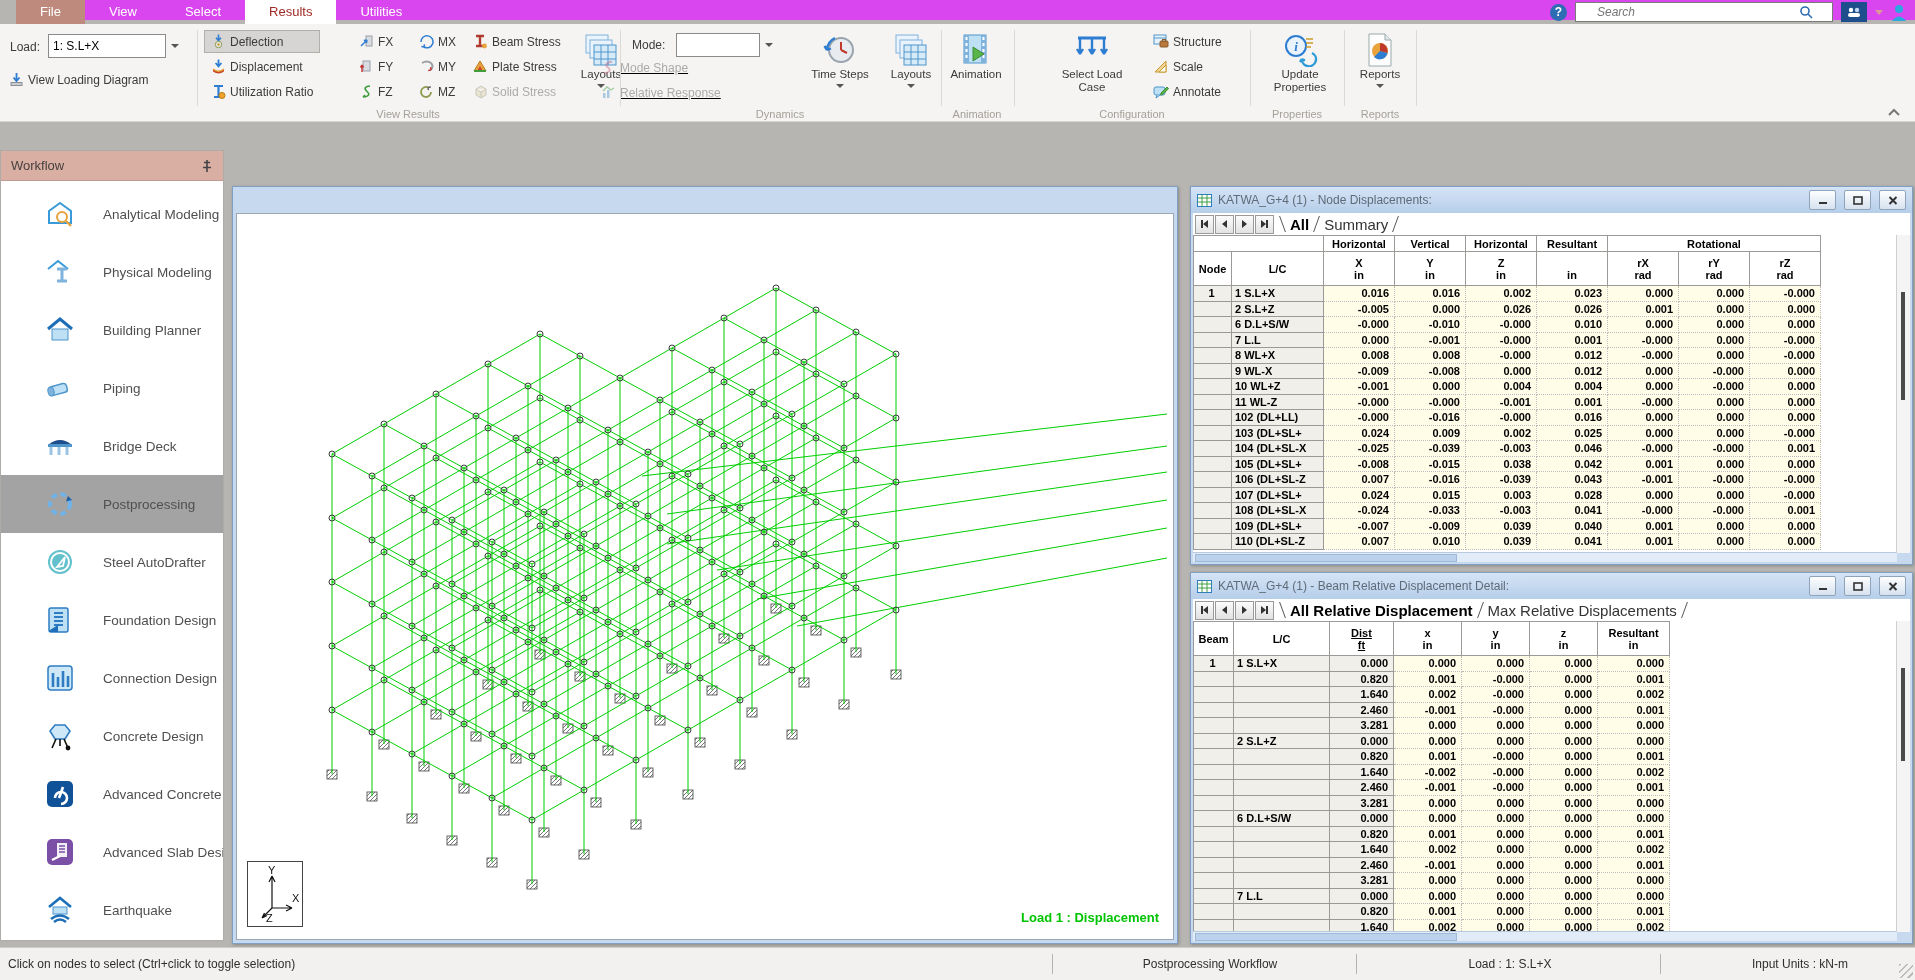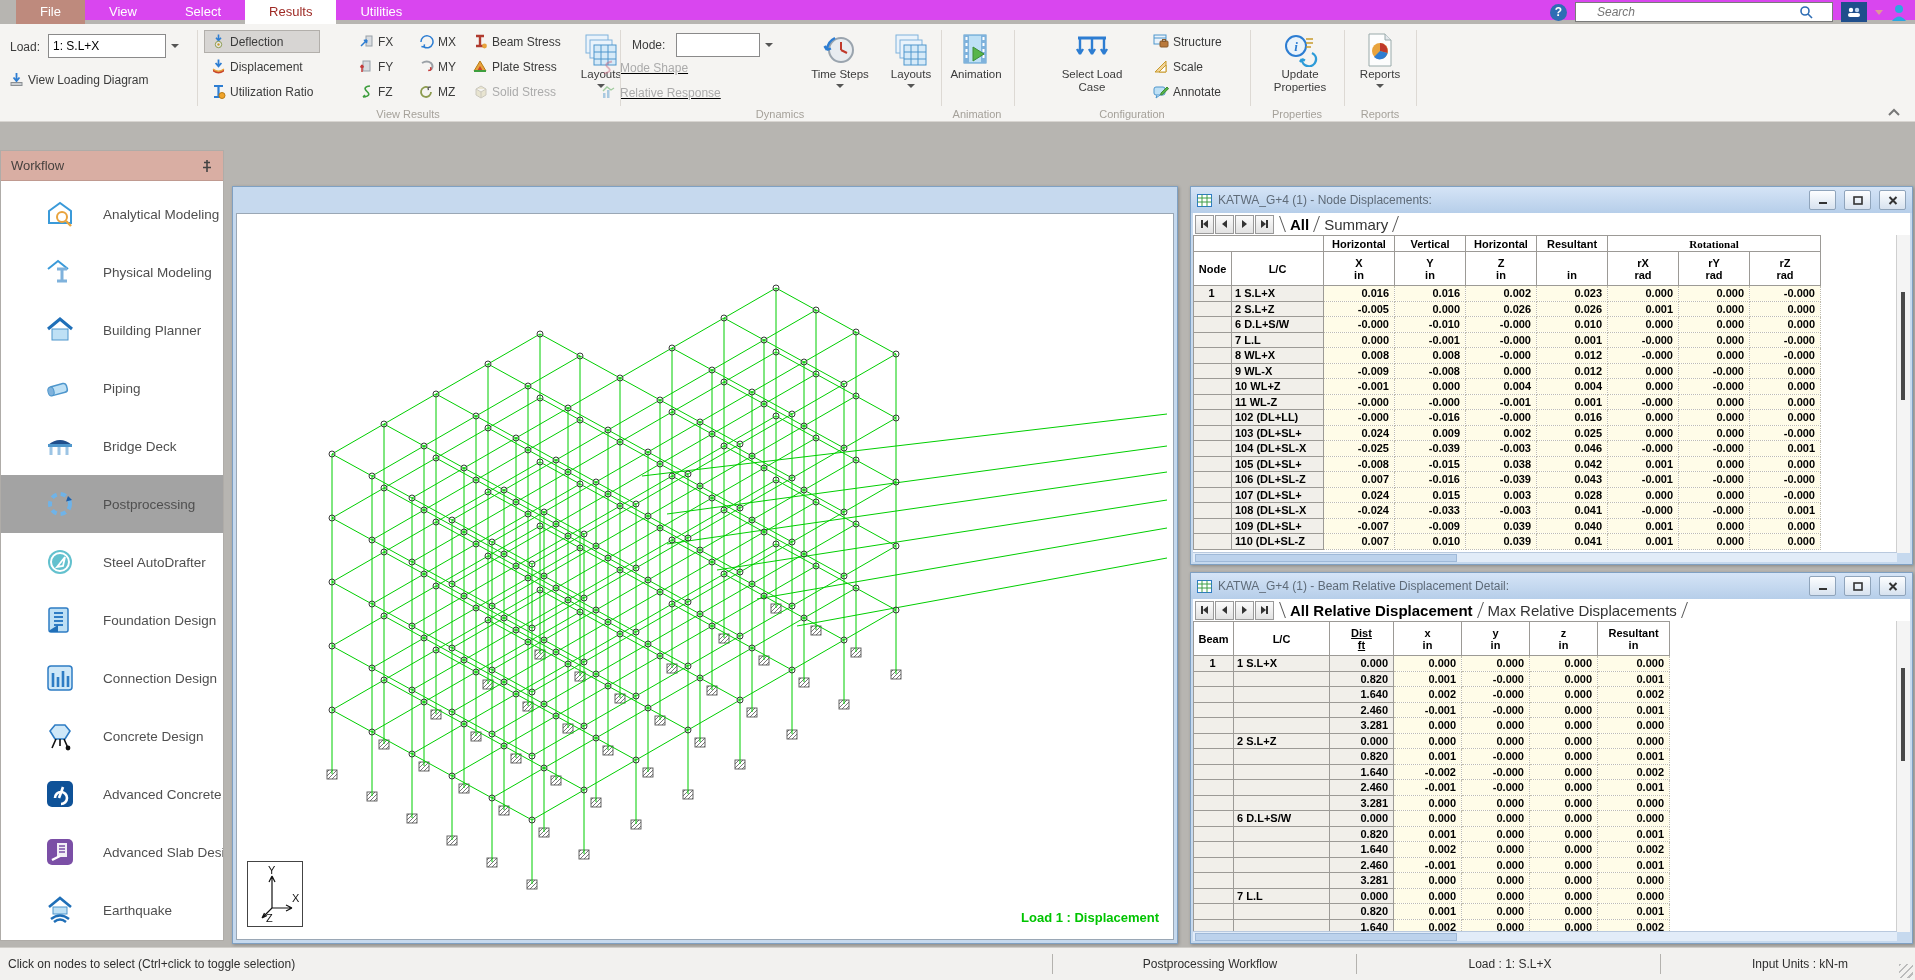--- a/index.html
+++ b/index.html
@@ -1299,21 +1299,21 @@
               <col style="width: 71px;">
               <col style="width: 71px;">
             </colgroup>
             <thead>
               <tr>
                 <th colspan="2" style="height: 15px;"></th>
                 <th colspan="1" style="height: 15px;">Horizontal</th>
                 <th colspan="1" style="height: 15px;">Vertical</th>
                 <th colspan="1" style="height: 15px;">Horizontal</th>
                 <th colspan="1" style="height: 15px;">Resultant</th>
-                <th colspan="3" style="height: 15px; font-family: Liberation Serif, serif;">Rotational</th>
+                <th colspan="3" style="height: 15px;">Rotational</th>
               </tr>
               <tr>
                 <th style="height: 33px;">Node<br></th>
                 <th style="height: 33px;">L/C<br></th>
                 <th style="height: 33px;">X<br>in</th>
                 <th style="height: 33px;">Y<br>in</th>
                 <th style="height: 33px;">Z<br>in</th>
                 <th style="height: 33px;"><br>in</th>
                 <th style="height: 33px;">rX<br>rad</th>
                 <th style="height: 33px;">rY<br>rad</th>

